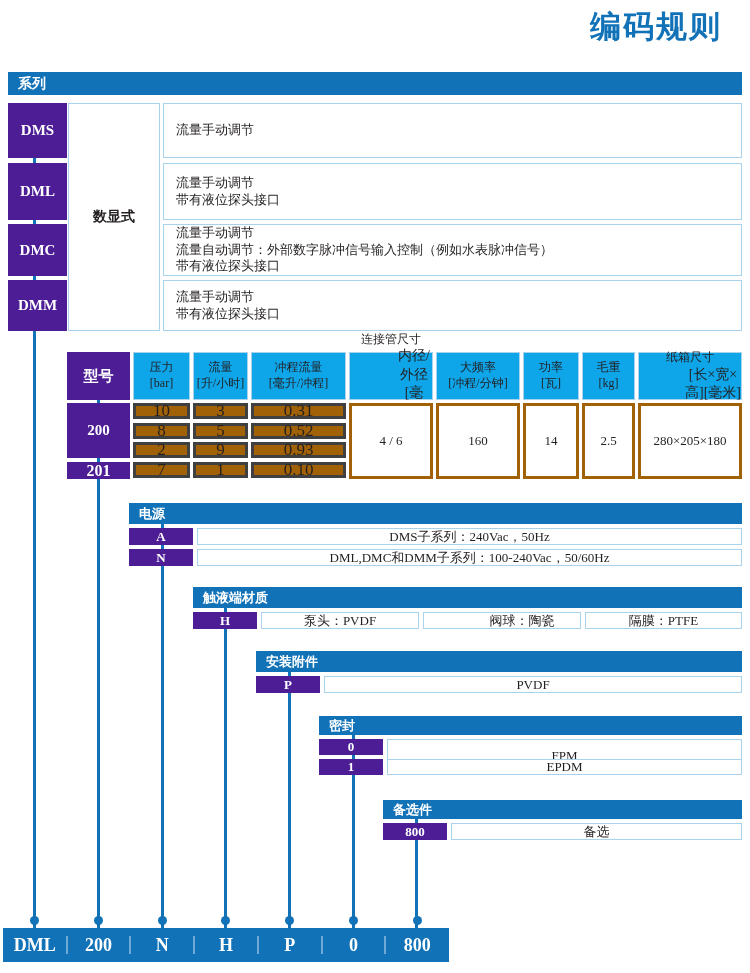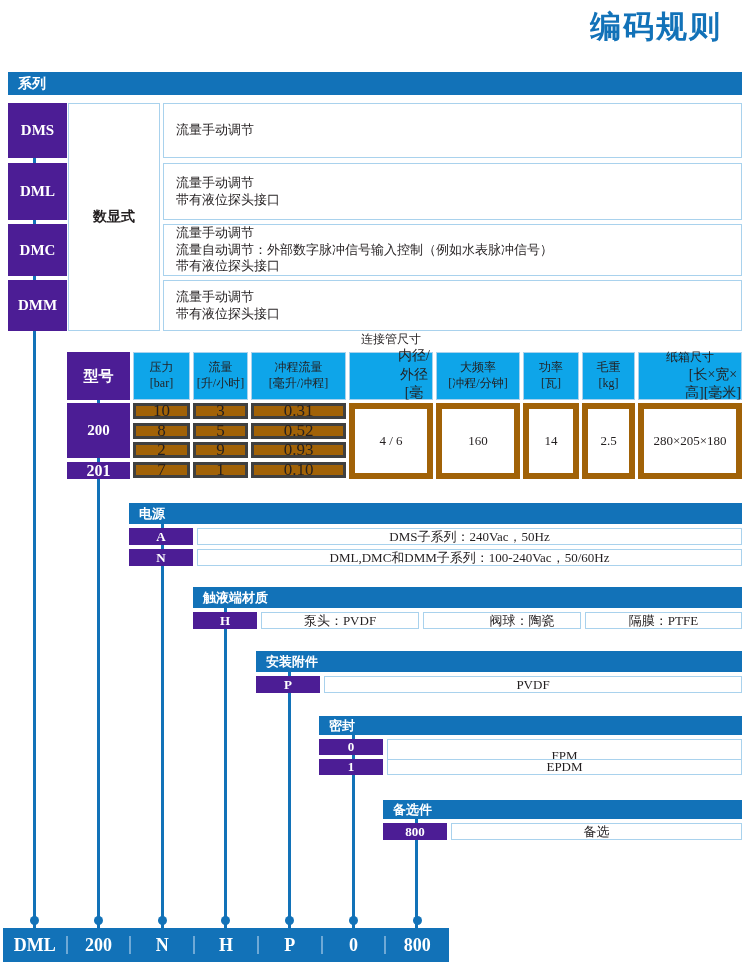--- a/index.html
+++ b/index.html
@@ -15,21 +15,21 @@
           font-size:13px;display:flex;align-items:center;padding-left:10px;}
   .spine{position:absolute;width:3px;background:#1272B8;z-index:0;}
   .dot{position:absolute;width:9px;height:9px;border-radius:50%;background:#1272B8;z-index:2;}
   .lift{z-index:1;}
   .hdrcell{position:absolute;box-sizing:border-box;background:#0ea5e9;border:1px solid #A9D2ED;
            display:flex;flex-direction:column;align-items:center;justify-content:center;
            font-size:12px;line-height:1.3;text-align:center;}
   .hdrcell .sm{font-size:14px;margin-left:46px;}
   .datacell{position:absolute;box-sizing:border-box;background:#a16207;border:3px solid #404040;
             display:flex;align-items:center;justify-content:center;font-size:17px;}
-  .mergecell{position:absolute;box-sizing:border-box;background:#fff;border:6px solid #a16207;
+  .mergecell{position:absolute;box-sizing:border-box;background:#fff;border:3px solid #a16207;
              display:flex;align-items:center;justify-content:center;font-size:13px;}
   .codebar{position:absolute;left:3px;top:928px;width:446px;height:34px;background:#1272B8;
            display:flex;z-index:1;}
   .codeseg{flex:1;position:relative;display:flex;align-items:center;justify-content:center;
            color:#fff;font-weight:bold;font-size:18px;}
   .codeseg + .codeseg::before{content:"";position:absolute;left:-1px;top:8px;bottom:8px;width:2px;background:#6FA9D6;}
   .title{position:absolute;top:6px;right:28px;font-size:31px;font-weight:bold;color:#1272B8;letter-spacing:2px;}
 </style>
 </head>
 <body>

